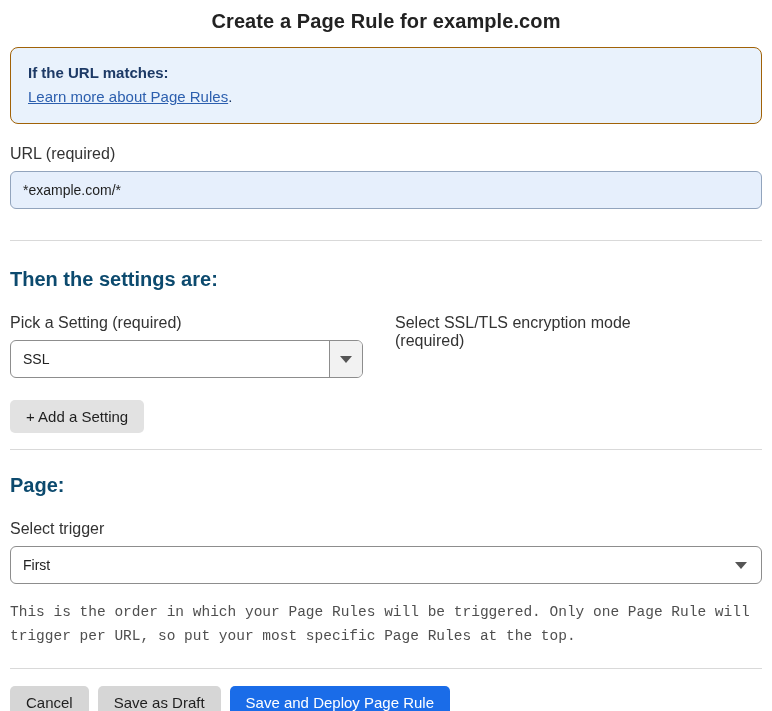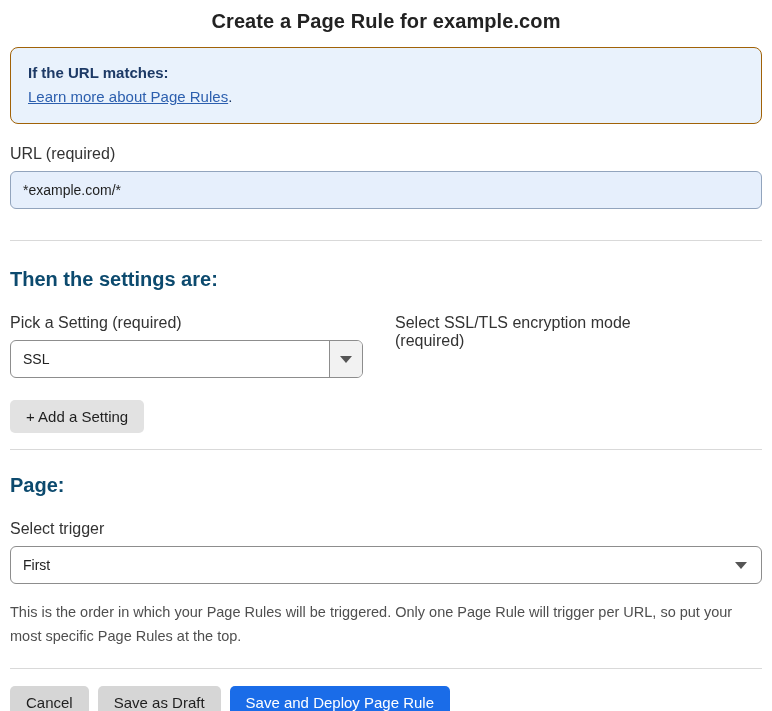--- a/index.html
+++ b/index.html
@@ -117,20 +117,21 @@
     cursor: pointer;
     color: #1f1f1f;
     text-align: right;
   }
   .btn-add { background: #e2e2e2; margin-top: 22px; }
   .help-text {
     font-size: 14.5px;
     color: #4f4f4f;
     line-height: 24px;
     margin-top: 8px;
+    font-family: Liberation Mono, monospace;
   }
   .actions { display: flex; gap: 9px; align-items: center; }
   .btn-gray { background: #d6d6d6; }
   .btn-primary { background: #1a6ce8; color: #ffffff; }
   .order-select { margin-bottom: 16px; }
 </style>
 </head>
 <body>
 
 

